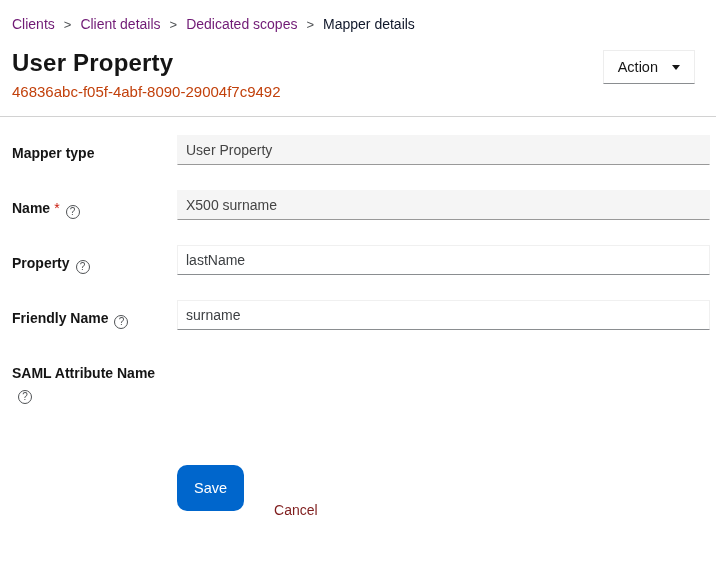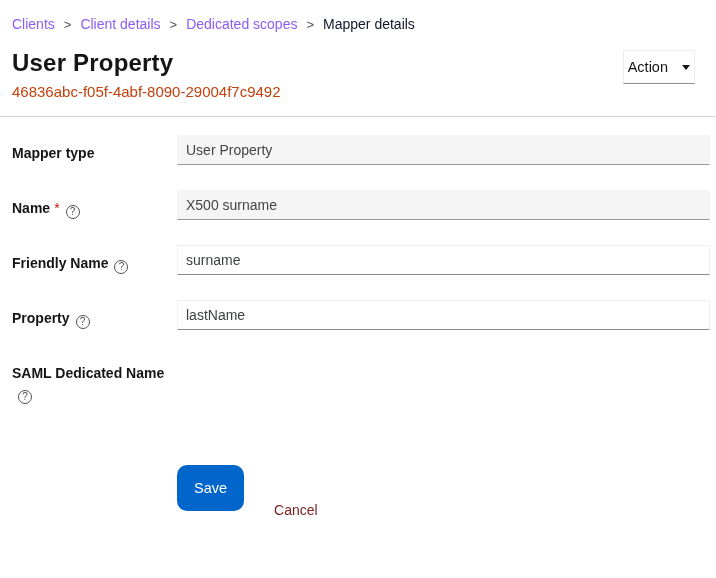--- a/index.html
+++ b/index.html
@@ -12,36 +12,36 @@
     color: #151515;
     overflow: hidden;
   }
 
   
   .breadcrumb {
     padding: 15px 12px 0 12px;
     display: flex; align-items: center; flex-wrap: wrap;
     font-size: 14px; line-height: 19px;
   }
-  .bc-item { color: #8b5cf6; text-decoration: none; cursor: pointer; }
+  .bc-item { color: #701a75; text-decoration: none; cursor: pointer; }
   .bc-item.current { color: #0f172a; cursor: default; }
   .bc-sep { color: #4f5255; margin: 0 9px; font-size: 13px; }
 
   
   .header {
     display: flex; justify-content: space-between; align-items: flex-start;
     padding: 14px 21px 0 12px;
   }
   .title { margin: 0; font-size: 24px; font-weight: 700; line-height: 29px; letter-spacing: 0.2px; }
   .subtitle { margin-top: 6px; font-size: 15px; line-height: 18px; color: #c2410c; }
   .action-btn {
     background: #ffffff;
     border: 1px solid #ededed;
     border-bottom: 1px solid #8a8d90;
-    height: 34px; padding: 0 4px;
+    height: 34px; padding: 0 14px;
     display: flex; align-items: center; gap: 14px;
     font-family: inherit; font-size: 14.5px; color: #151515;
     cursor: pointer; margin-top: 2px;
   }
   .caret {
     width: 0; height: 0; display: inline-block;
     border-left: 4.5px solid transparent;
     border-right: 4.5px solid transparent;
     border-top: 5.5px solid #151515;
   }
@@ -129,32 +129,32 @@
           <input class="input readonly" type="text" readonly="readonly" value="User Property" style="">
         </div>
       </div>
       <div class="form-row">
         <label class="label-cell"><span class="label-text">Name</span><span class="required">*</span><span class="help-icon">?</span></label>
         <div class="field-cell">
           <input class="input readonly" type="text" readonly="readonly" value="X500 surname" style="">
         </div>
       </div>
       <div class="form-row">
+        <label class="label-cell"><span class="label-text">Property</span><span class="help-icon">?</span></label>
+        <div class="field-cell">
+          <input class="input" type="text" value="lastName" style="">
+        </div>
+      </div>
+      <div class="form-row">
         <label class="label-cell"><span class="label-text">Friendly Name</span><span class="help-icon">?</span></label>
         <div class="field-cell">
           <input class="input" type="text" value="surname" style="">
         </div>
       </div>
       <div class="form-row">
-        <label class="label-cell"><span class="label-text">Property</span><span class="help-icon">?</span></label>
-        <div class="field-cell">
-          <input class="input" type="text" value="lastName" style="">
-        </div>
-      </div>
-      <div class="form-row">
-        <label class="label-cell"><span class="label-text">SAML Dedicated Name</span><span class="help-icon">?</span></label>
+        <label class="label-cell"><span class="label-text">SAML Attribute Name</span><span class="help-icon">?</span></label>
       </div>
     </div>
   <div class="actions">
     <button class="save-btn">Save</button>
     <a class="cancel-link">Cancel</a>
   </div>
 </div>
 
 </body></html>

